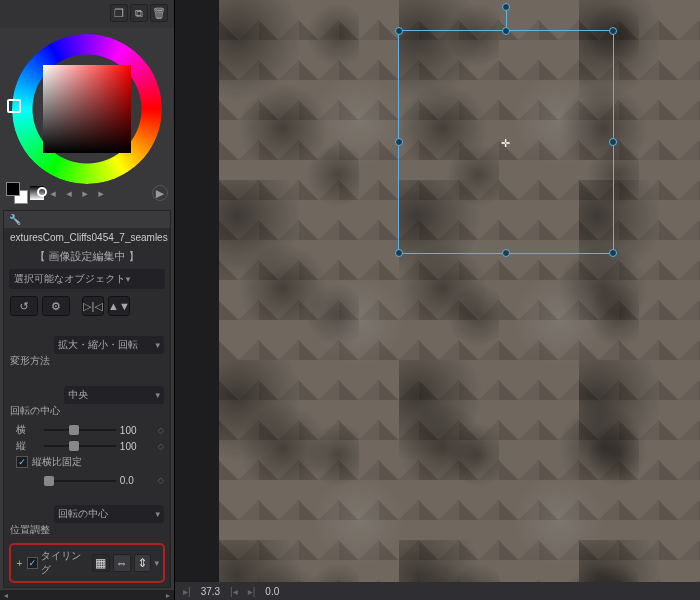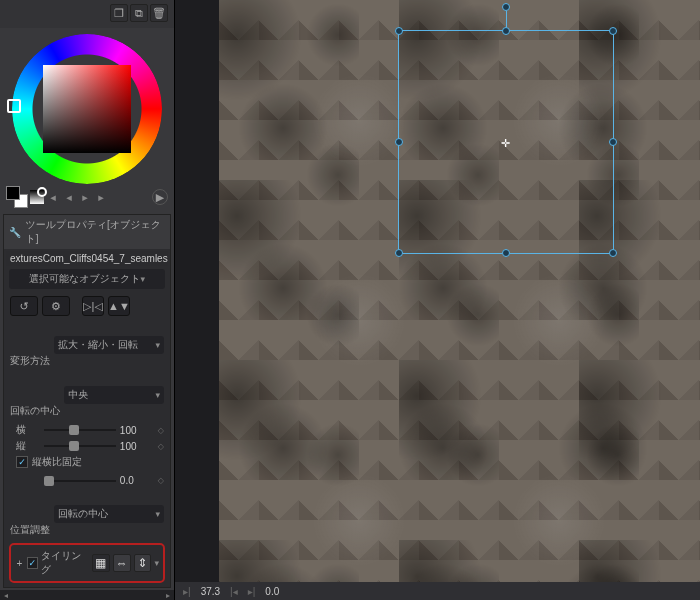--- a/index.html
+++ b/index.html
@@ -26,21 +26,21 @@
   .swatch-stack .bg { position:absolute; width:14px; height:14px; background:#fff; border:1px solid #888; bottom:0; right:0; }
   .swatch-stack .fg { position:absolute; width:14px; height:14px; background:#000; border:1px solid #888; top:0; left:0; }
   .bar { width:14px; height:14px; background:linear-gradient(#000,#fff); }
   .arrow-btn { width:14px; height:14px; display:flex; align-items:center; justify-content:center; color:#888; }
   .play-btn { width:16px; height:16px; border:1px solid #555; border-radius:50%; display:flex; align-items:center; justify-content:center; margin-left:auto; color:#999; }
   
   .panel-sec { background:#2c2c2f; margin:2px 3px; border:1px solid #222; }
   .tp-title { display:flex; align-items:center; gap:4px; padding:3px 5px; font-size:10px; background:#3a3a3d; }
   .asset-name { padding:2px 4px; margin:2px; font-size:10px; background:#2b2b2e; color:#ccc; white-space:nowrap; overflow:hidden; }
   .edit-notice { text-align:center; font-size:11px; padding:2px; }
-  .select-row { background:#222226; margin:3px 5px; padding:3px 5px; border-radius:3px; display:flex; justify-content:center; align-items:center; font-size:10px; }
+  .select-row { background:#222226; margin:3px 5px; padding:3px 5px; border-radius:3px; display:flex; justify-content:flex-start; align-items:center; font-size:10px; }
   .caret { font-size:9px; color:#888; }
   .btnrow { display:flex; gap:4px; padding:4px 6px; }
   .tool-btn { flex:0 0 auto; height:20px; background:#222226; border:1px solid #111; border-radius:3px; display:flex; align-items:center; justify-content:center; color:#aaa; }
   .w28 { width:28px; } .w22 { width:22px; }
   .sep { width:4px; }
   .prop-row { display:flex; align-items:center; gap:4px; padding:2px 6px; font-size:10px; }
   .prop-row .lbl { flex:0 0 auto;margin-top:32px; }
   .prop-row .val { flex:1; background:#222226; padding:2px 4px; border-radius:3px; display:flex; justify-content:space-between; align-items:center; }
   .subgroup { padding:2px 6px 2px 12px; font-size:10px; }
   .subline { display:flex; align-items:center; gap:4px; padding:1px 0; }
@@ -109,23 +109,23 @@
       <div class="arrow-btn">◂</div>
       <div class="arrow-btn">◂</div>
       <div class="arrow-btn">▸</div>
       <div class="arrow-btn">▸</div>
       <div class="play-btn">▶</div>
     </div>
 
     <div class="panel-sec">
       <div class="tp-title">
         <span>🔧</span>
-        <span>ツールプロパティ[オブジェクト]</span>
       </div>
       <div class="asset-name">exturesCom_Cliffs0454_7_seamless_S</div>
+      <div class="edit-notice">【 画像設定編集中 】</div>
       <div class="select-row">
         <span>選択可能なオブジェクト</span>
         <span class="caret">▾</span>
       </div>
       <div class="btnrow">
         <div class="tool-btn w28">↺</div>
         <div class="tool-btn w28">⚙</div>
         <div class="sep"></div>
         <div class="tool-btn w22">▷|◁</div>
         <div class="tool-btn w22">▲▼</div>

